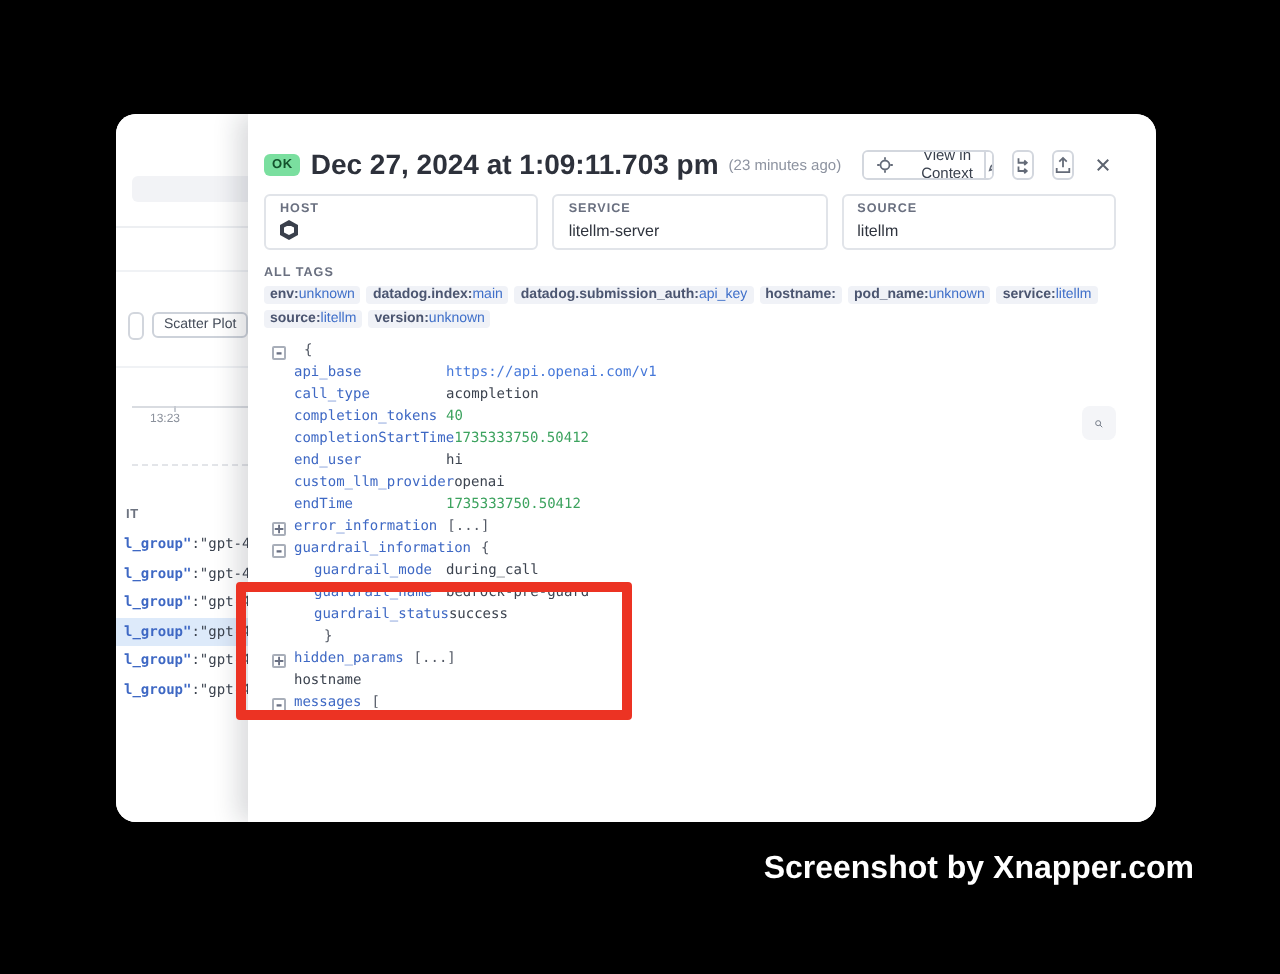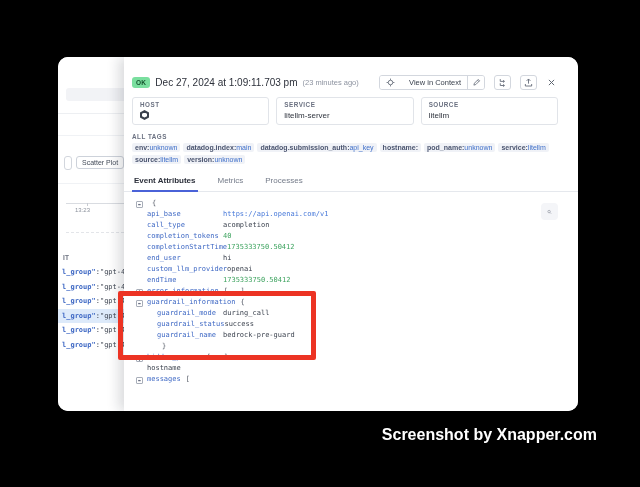--- a/index.html
+++ b/index.html
@@ -31,21 +31,21 @@
   .bg-row .bk{color:#3e68c4;font-weight:700;}
   .bg-row .bv{color:#3c434f;}
 
   
   .panel{position:absolute;left:66px;top:0;width:454px;height:354px;background:#fff;
     box-shadow:-5px 0 12px rgba(20,25,35,.16);padding:0 20px 0 8px;}
 
   .hdr{margin-top:17px;display:flex;align-items:center;gap:5px;height:16px;}
   .ok-badge{background:#7adf9f;color:#14532d;font-size:6.5px;font-weight:700;padding:2px 4px;
     border-radius:3px;letter-spacing:.3px;flex:none;}
-  .ts{font-size:10px;font-weight:400;color:#2d313b;white-space:nowrap;}
+  .ts{font-size:14px;font-weight:700;color:#2d313b;white-space:nowrap;}
   .rel{font-size:7.5px;color:#8d93a0;white-space:nowrap;text-align:center;}
   .hdr-spacer{flex:1;}
   .btn-group{display:flex;border:1px solid #d3d7de;border-radius:3px;overflow:hidden;height:15px;}
   .btn{display:flex;align-items:center;gap:14px;background:#fff;border:none;padding:0 6px;cursor:pointer;
     font-family:"Liberation Sans",sans-serif;font-size:7.5px;color:#39404d;height:100%;}
   .btn-group .btn + .btn{border-left:1px solid #d3d7de;}
   .sq{width:17px;justify-content:center;padding:0;}
   .solo{border:1px solid #d3d7de;border-radius:3px;height:15px;margin-left:4px;}
   .plain{border:none;margin-left:3px;padding:0 2px;}
   .ic{flex:none;}
@@ -198,26 +198,20 @@
     <span class="chip"><span class="tk">env:</span><span class="tv">unknown</span></span>
         <span class="chip"><span class="tk">datadog.index:</span><span class="tv">main</span></span>
         <span class="chip"><span class="tk">datadog.submission_auth:</span><span class="tv">api_key</span></span>
         <span class="chip"><span class="tk">hostname:</span><span class="tv"></span></span>
         <span class="chip"><span class="tk">pod_name:</span><span class="tv">unknown</span></span>
         <span class="chip"><span class="tk">service:</span><span class="tv">litellm</span></span>
         <span class="chip"><span class="tk">source:</span><span class="tv">litellm</span></span>
         <span class="chip"><span class="tk">version:</span><span class="tv">unknown</span></span>
       </div>
 
-    <div class="tabs">
-
-    <div class="tab active"><span>Event Attributes</span></div>
-        <div class="tab"><span>Metrics</span></div>
-        <div class="tab"><span>Processes</span></div>
-      </div>
 
     <div class="json-area">
       <div>
 
       <div class="jrow obj">
             <span class="expander exp-minus"></span>
             <span class="jkey"></span>
             <span class="jval v-brace">{</span>
           </div>
           <div class="jrow">
@@ -265,27 +259,27 @@
             <span class="jkey k-blue">guardrail_information</span>
             <span class="jval v-brace">{</span>
           </div>
           <div class="jrow lvl2">
             <span class="expander exp-none"></span>
             <span class="jkey k-blue">guardrail_mode</span>
             <span class="jval v-str">during_call</span>
           </div>
           <div class="jrow lvl2">
             <span class="expander exp-none"></span>
+            <span class="jkey k-blue">guardrail_name</span>
+            <span class="jval v-str">bedrock-pre-guard</span>
+          </div>
+          <div class="jrow lvl2">
+            <span class="expander exp-none"></span>
             <span class="jkey k-blue">guardrail_status</span>
             <span class="jval v-str">success</span>
-          </div>
-          <div class="jrow lvl2">
-            <span class="expander exp-none"></span>
-            <span class="jkey k-blue">guardrail_name</span>
-            <span class="jval v-str">bedrock-pre-guard</span>
           </div>
           <div class="jrow lvl2 obj">
             <span class="expander exp-none"></span>
             <span class="jkey"></span>
             <span class="jval v-brace">}</span>
           </div>
           <div class="jrow obj">
             <span class="expander exp-plus"></span>
             <span class="jkey k-blue">hidden_params</span>
             <span class="jval v-brace">[...]</span>

